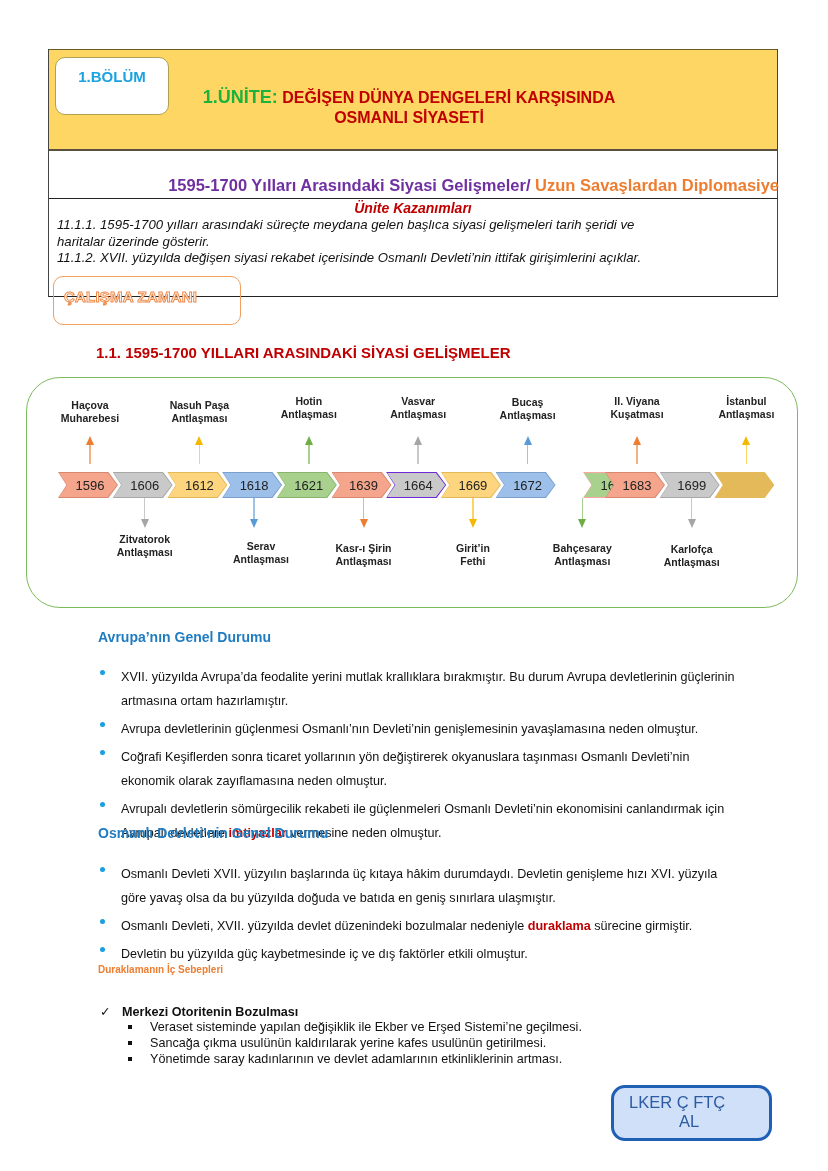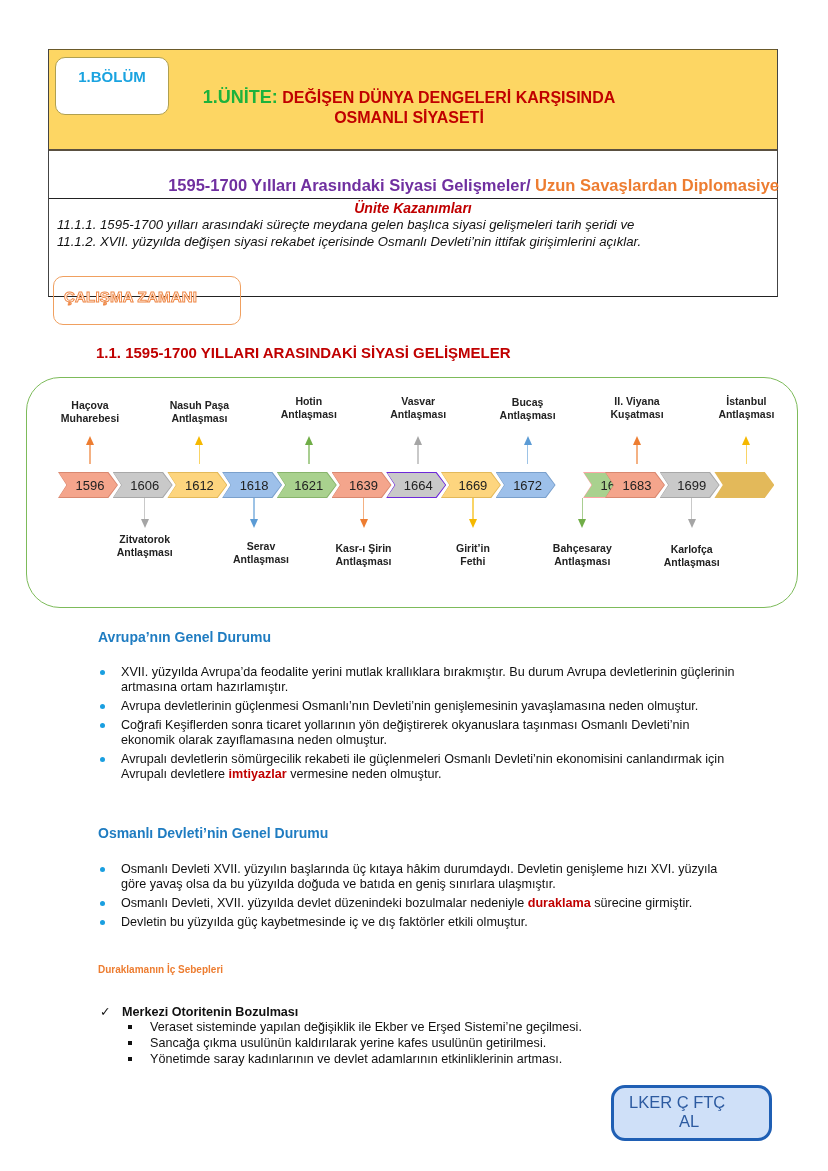--- a/index.html
+++ b/index.html
@@ -33,21 +33,21 @@
   .chev-inner { position: absolute; left: 1px; top: 1px; right: 1px; bottom: 1px; clip-path: polygon(0 0, 84% 0, 100% 50%, 84% 100%, 0 100%, 14% 50%); display: flex; align-items: center; justify-content: center; padding-left: 4px; font-size: 13px; color: #222; }
   .ev-label { position: absolute; width: 110px; text-align: center; font-weight: bold; font-size: 10.5px; line-height: 13px; color: #222; }
   .arrow-line { position: absolute; width: 1.5px; }
   .arrow-head-up { position: absolute; width: 0; height: 0; border-left: 4px solid transparent; border-right: 4px solid transparent; border-bottom: 9px solid; }
   .arrow-head-down { position: absolute; width: 0; height: 0; border-left: 4px solid transparent; border-right: 4px solid transparent; border-top: 9px solid; }
 
   
   .h-blue { position: absolute; left: 98px; font-weight: bold; font-size: 14px; color: #1f7cc1; }
   .h-orange { position: absolute; left: 98px; font-weight: bold; font-size: 10px; color: #ed7d31; }
   .blist { position: absolute; left: 98px; width: 640px; list-style: none; }
-  .blist li { position: relative; padding-left: 23px; font-size: 12.6px; line-height: 15px; margin-bottom: 4px; color: #111; }
+  .blist li { position: relative; padding-left: 23px; font-size: 12.6px; line-height: 24px; margin-bottom: 4px; color: #111; }
   .blist li .bullet { position: absolute; left: 2px; top: 5px; width: 5px; height: 5px; border-radius: 50%; background: #1a9fe0; }
   .hl { color: #c00000; font-weight: bold; }
 
   .check-item { position: absolute; left: 100px; top: 1004px; font-size: 12.6px; font-weight: bold; }
   .check-item .chk { display: inline-block; width: 22px; font-weight: normal; }
   .sqlist { position: absolute; left: 126px; top: 1019px; width: 600px; list-style: none; }
   .sqlist li { position: relative; padding-left: 24px; font-size: 12.6px; line-height: 16px; color: #111; }
   .sqlist li .sq { position: absolute; left: 2px; top: 6px; width: 4px; height: 4px; background: #111; }
 
   .footer-box { position: absolute; left: 611px; top: 1085px; width: 161px; height: 56px; background: #cfe0f8; border: 3px solid #1f5fb4; border-radius: 14px; }
@@ -68,20 +68,21 @@
       <span>OSMANLI SİYASETİ</span>
     </div>
   </div>
   <div class="sub-title">
     <span class="p1">1595-1700 Yılları Arasındaki Siyasi Gelişmeler/</span><span class="p2"> Uzun Savaşlardan Diplomasiye</span>
   </div>
   <div class="sub-line"></div>
   <div class="kaz-title">Ünite Kazanımları</div>
   <div class="kaz-text">
     <div>11.1.1. 1595-1700 yılları arasındaki süreçte meydana gelen başlıca siyasi gelişmeleri tarih şeridi ve</div>
+    <div>haritalar üzerinde gösterir.</div>
     <div>11.1.2. XVII. yüzyılda değişen siyasi rekabet içerisinde Osmanlı Devleti’nin ittifak girişimlerini açıklar.</div>
   </div>
 </div>
 
 <div class="calisma">
   <div class="calisma-text">ÇALIŞMA ZAMANI</div>
 </div>
 
 <div class="sec-title">1.1. 1595-1700 YILLARI ARASINDAKİ SİYASİ GELİŞMELER</div>
 

